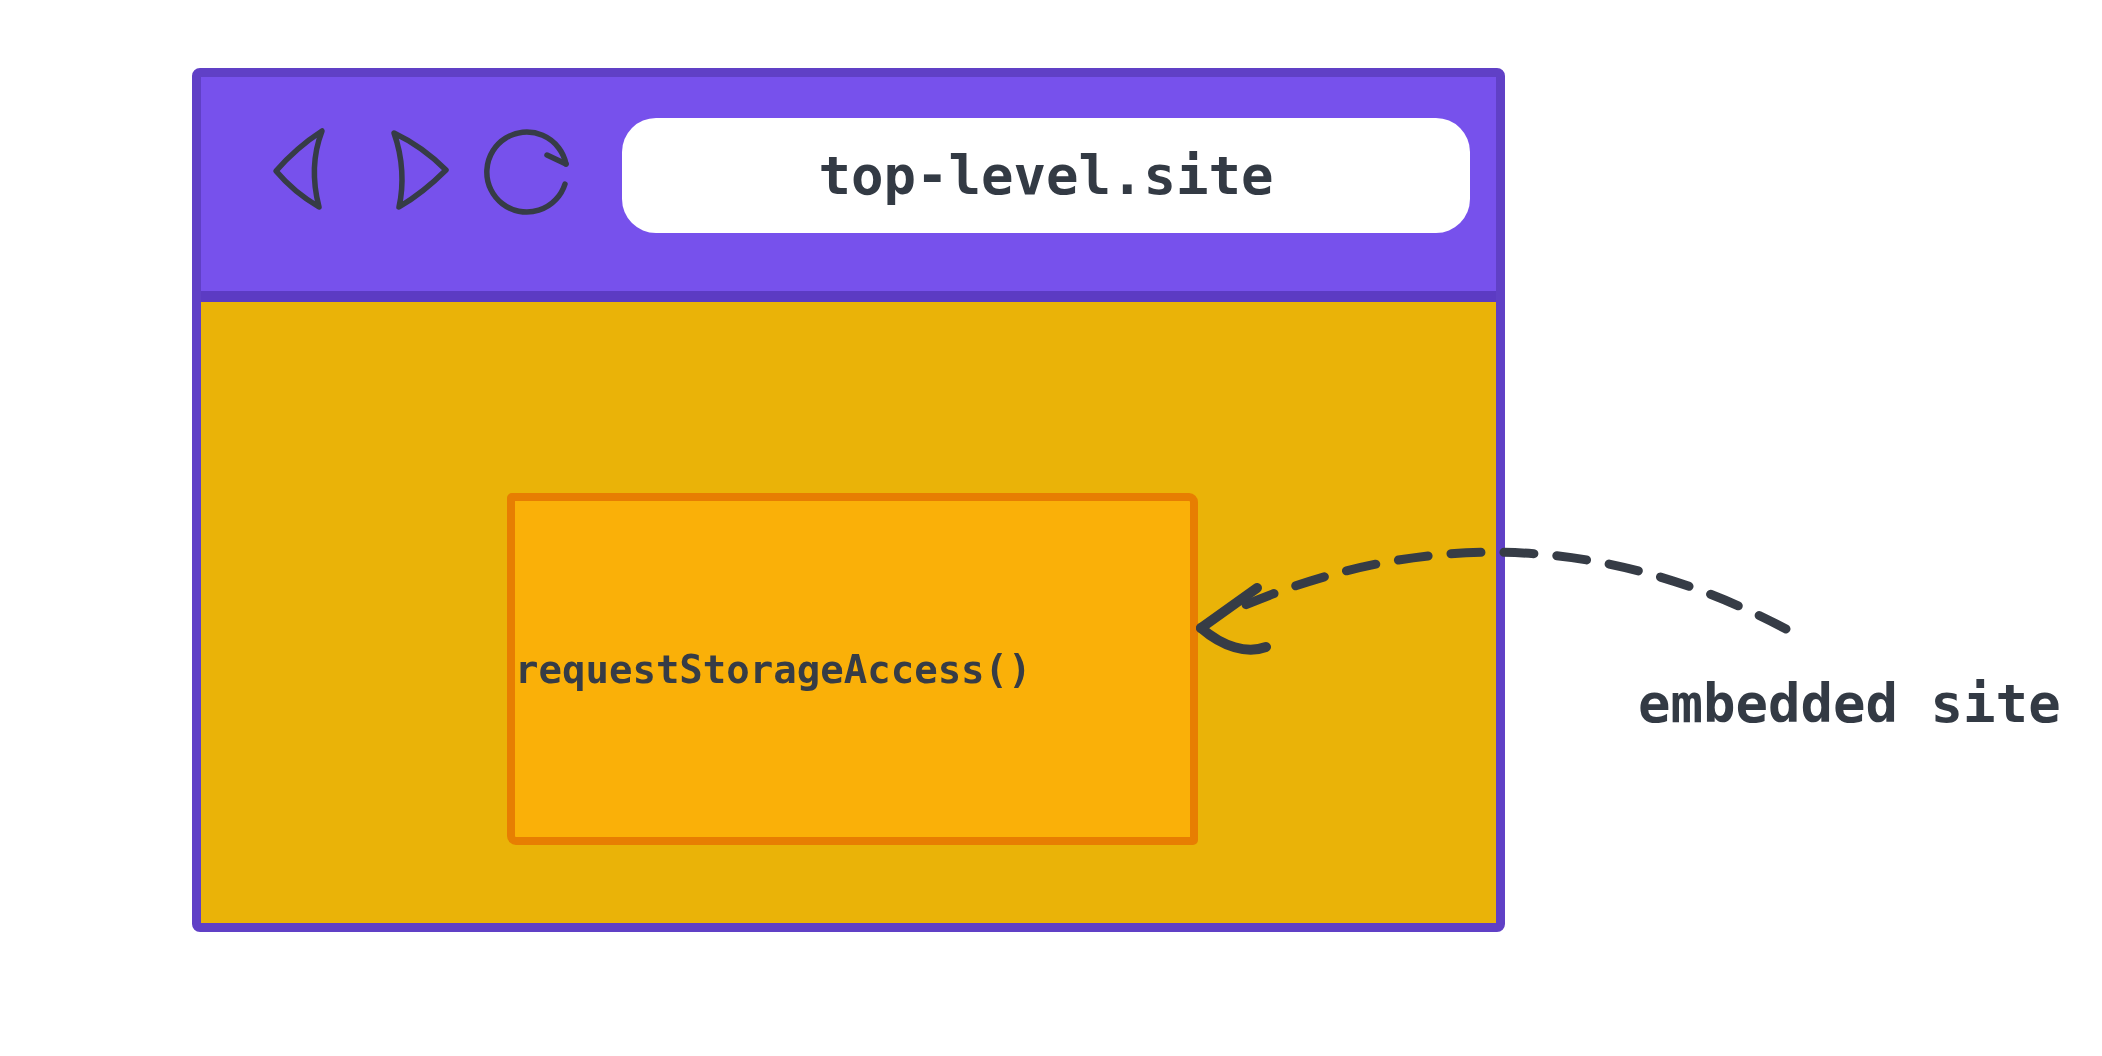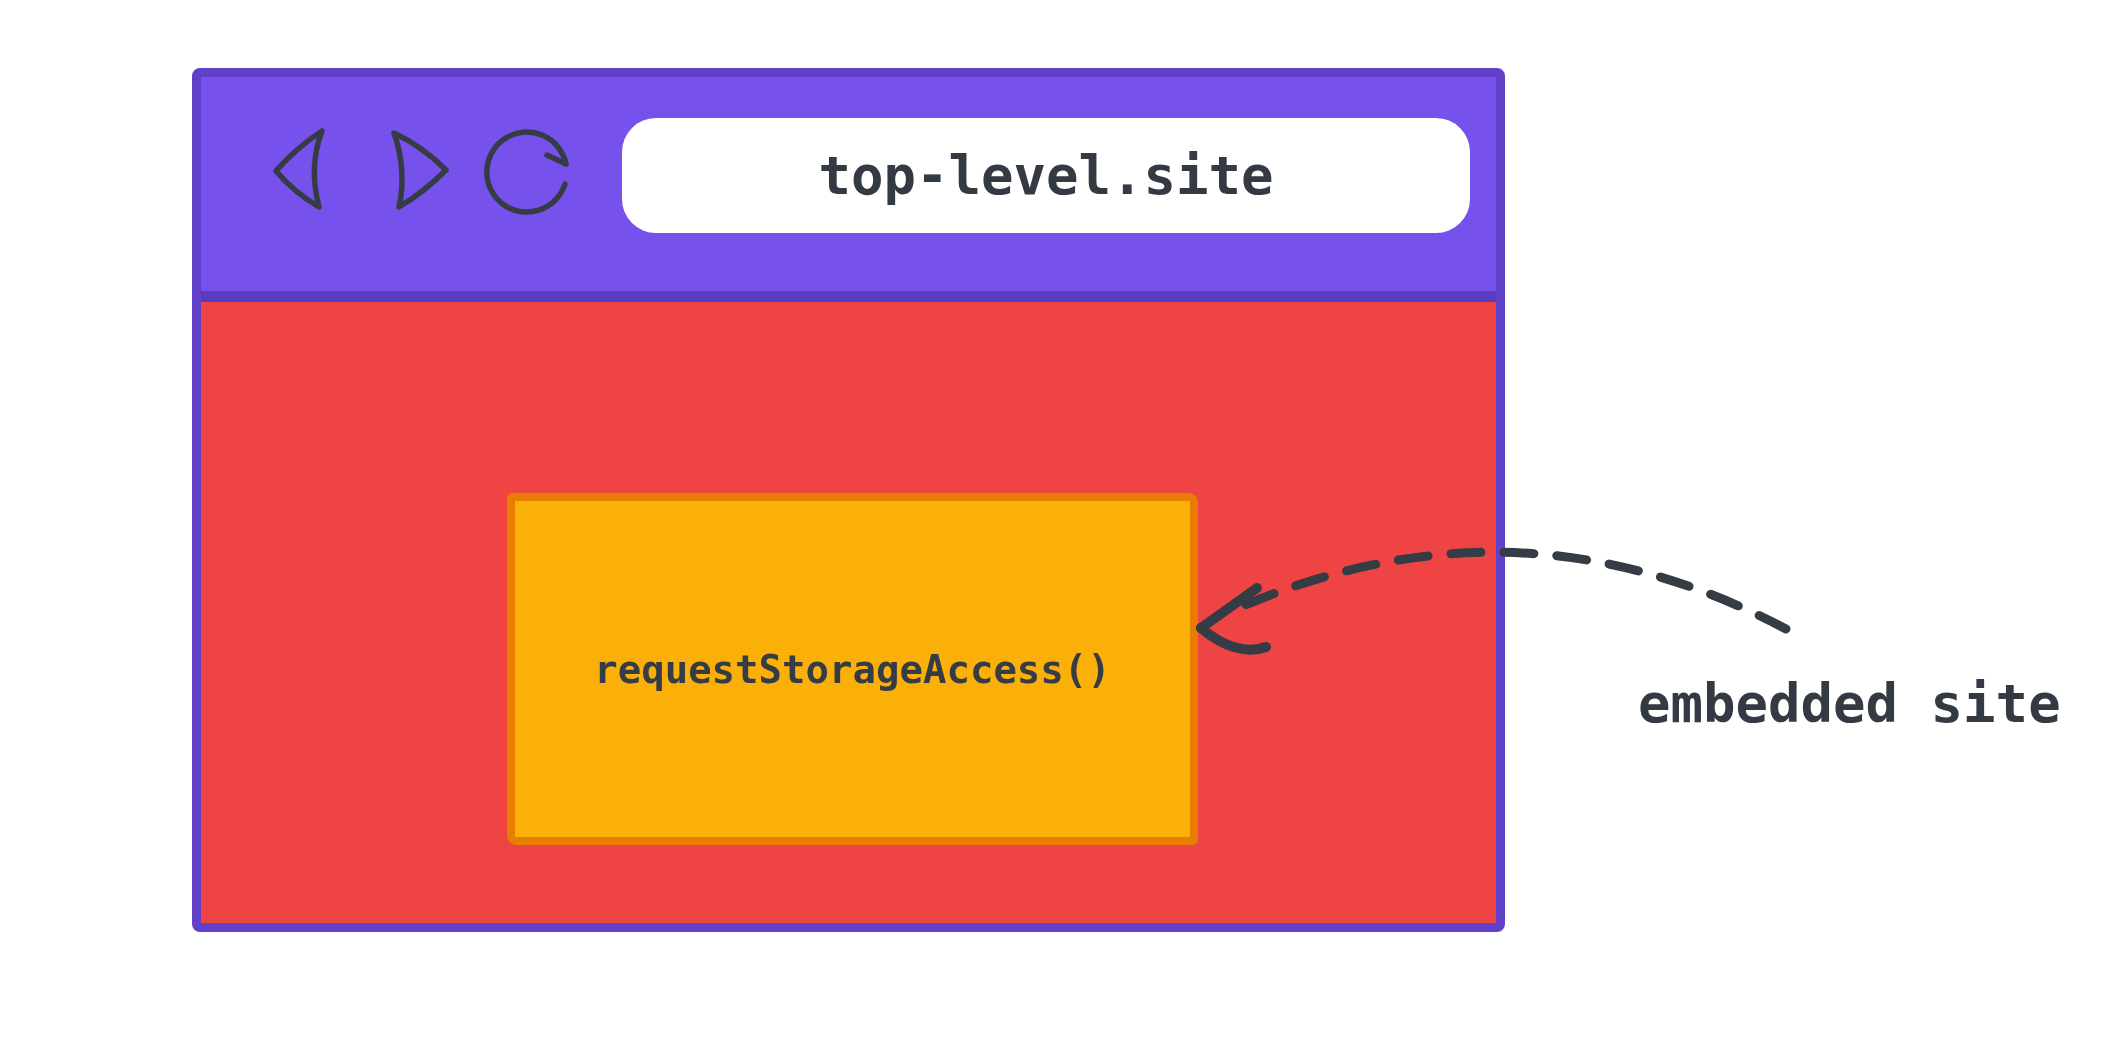--- a/index.html
+++ b/index.html
@@ -19,21 +19,21 @@
   
   .window {
     position: absolute;
     left: 192px;
     top: 68px;
     width: 1313px;
     height: 864px;
     box-sizing: border-box;
     border: 9px solid #6040C6;
     border-radius: 8px;
-    background: #ef4444;
+    background: #eab308;
   }
   .topbar {
     position: absolute;
     left: 0;
     top: 0;
     width: 100%;
     height: 214px;
     background: #7751EC;
     border-bottom: 11px solid #5C3BC3;
   }
@@ -68,21 +68,20 @@
     left: 507px;
     top: 493px;
     width: 691px;
     height: 352px;
     box-sizing: border-box;
     background: #FAB008;
     border: 8px solid #E77E02;
     border-radius: 5px 9px 5px 9px;
     display: flex;
     align-items: center;
-    justify-content: center;
   }
   .embed-text {
     font-size: 39px;
     font-weight: 600;
     color: #363C46;
     white-space: nowrap;
   }
 
   
   .arrow-svg {

